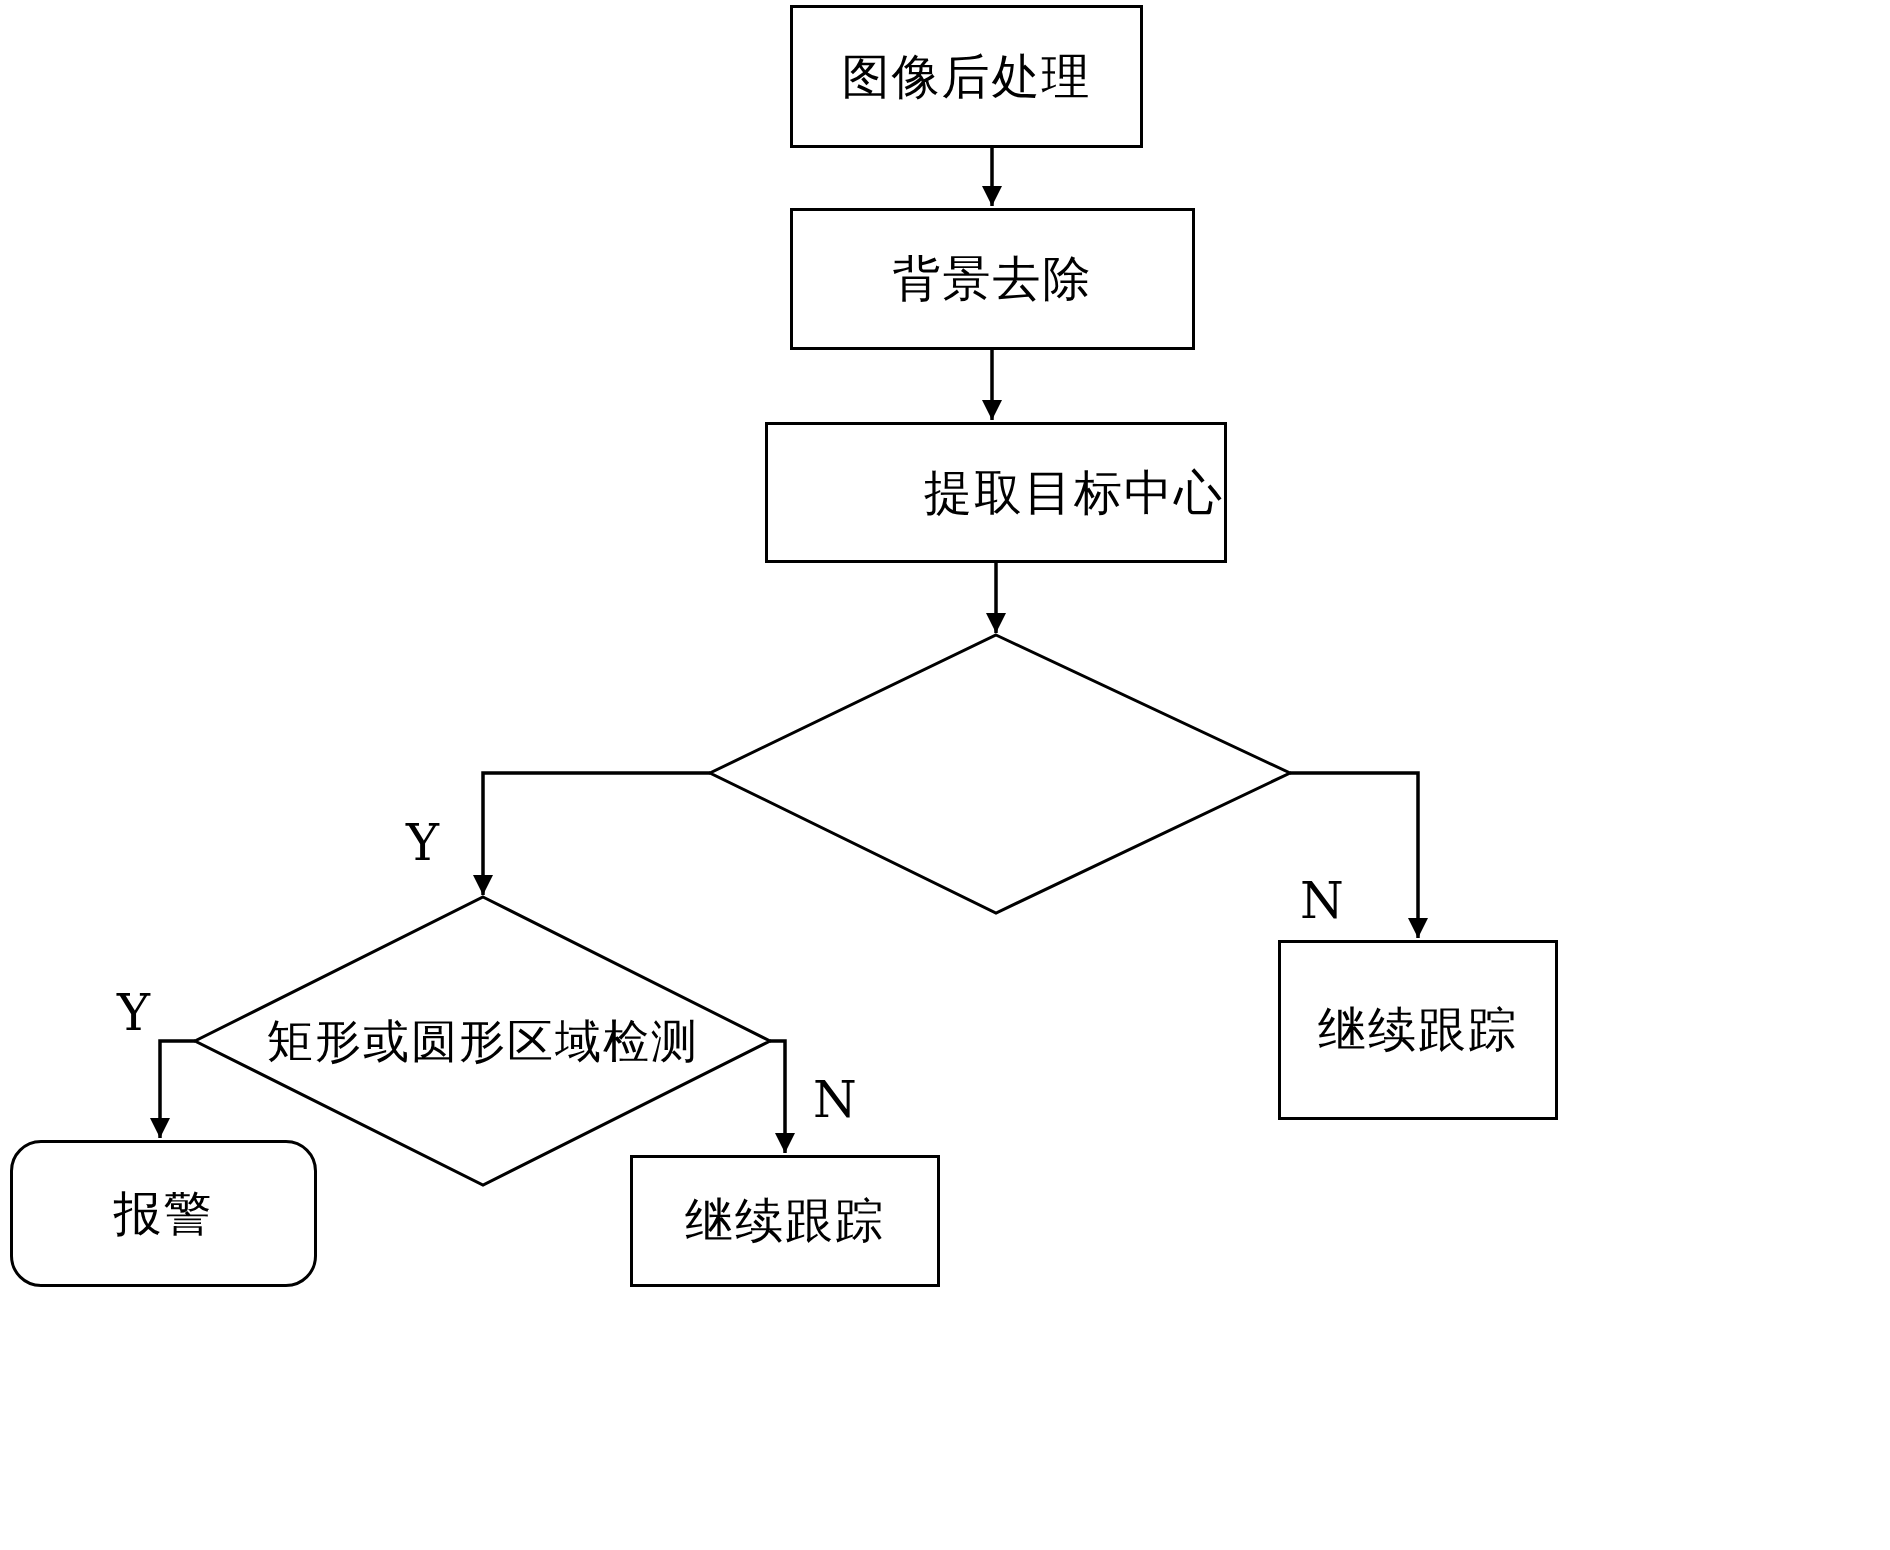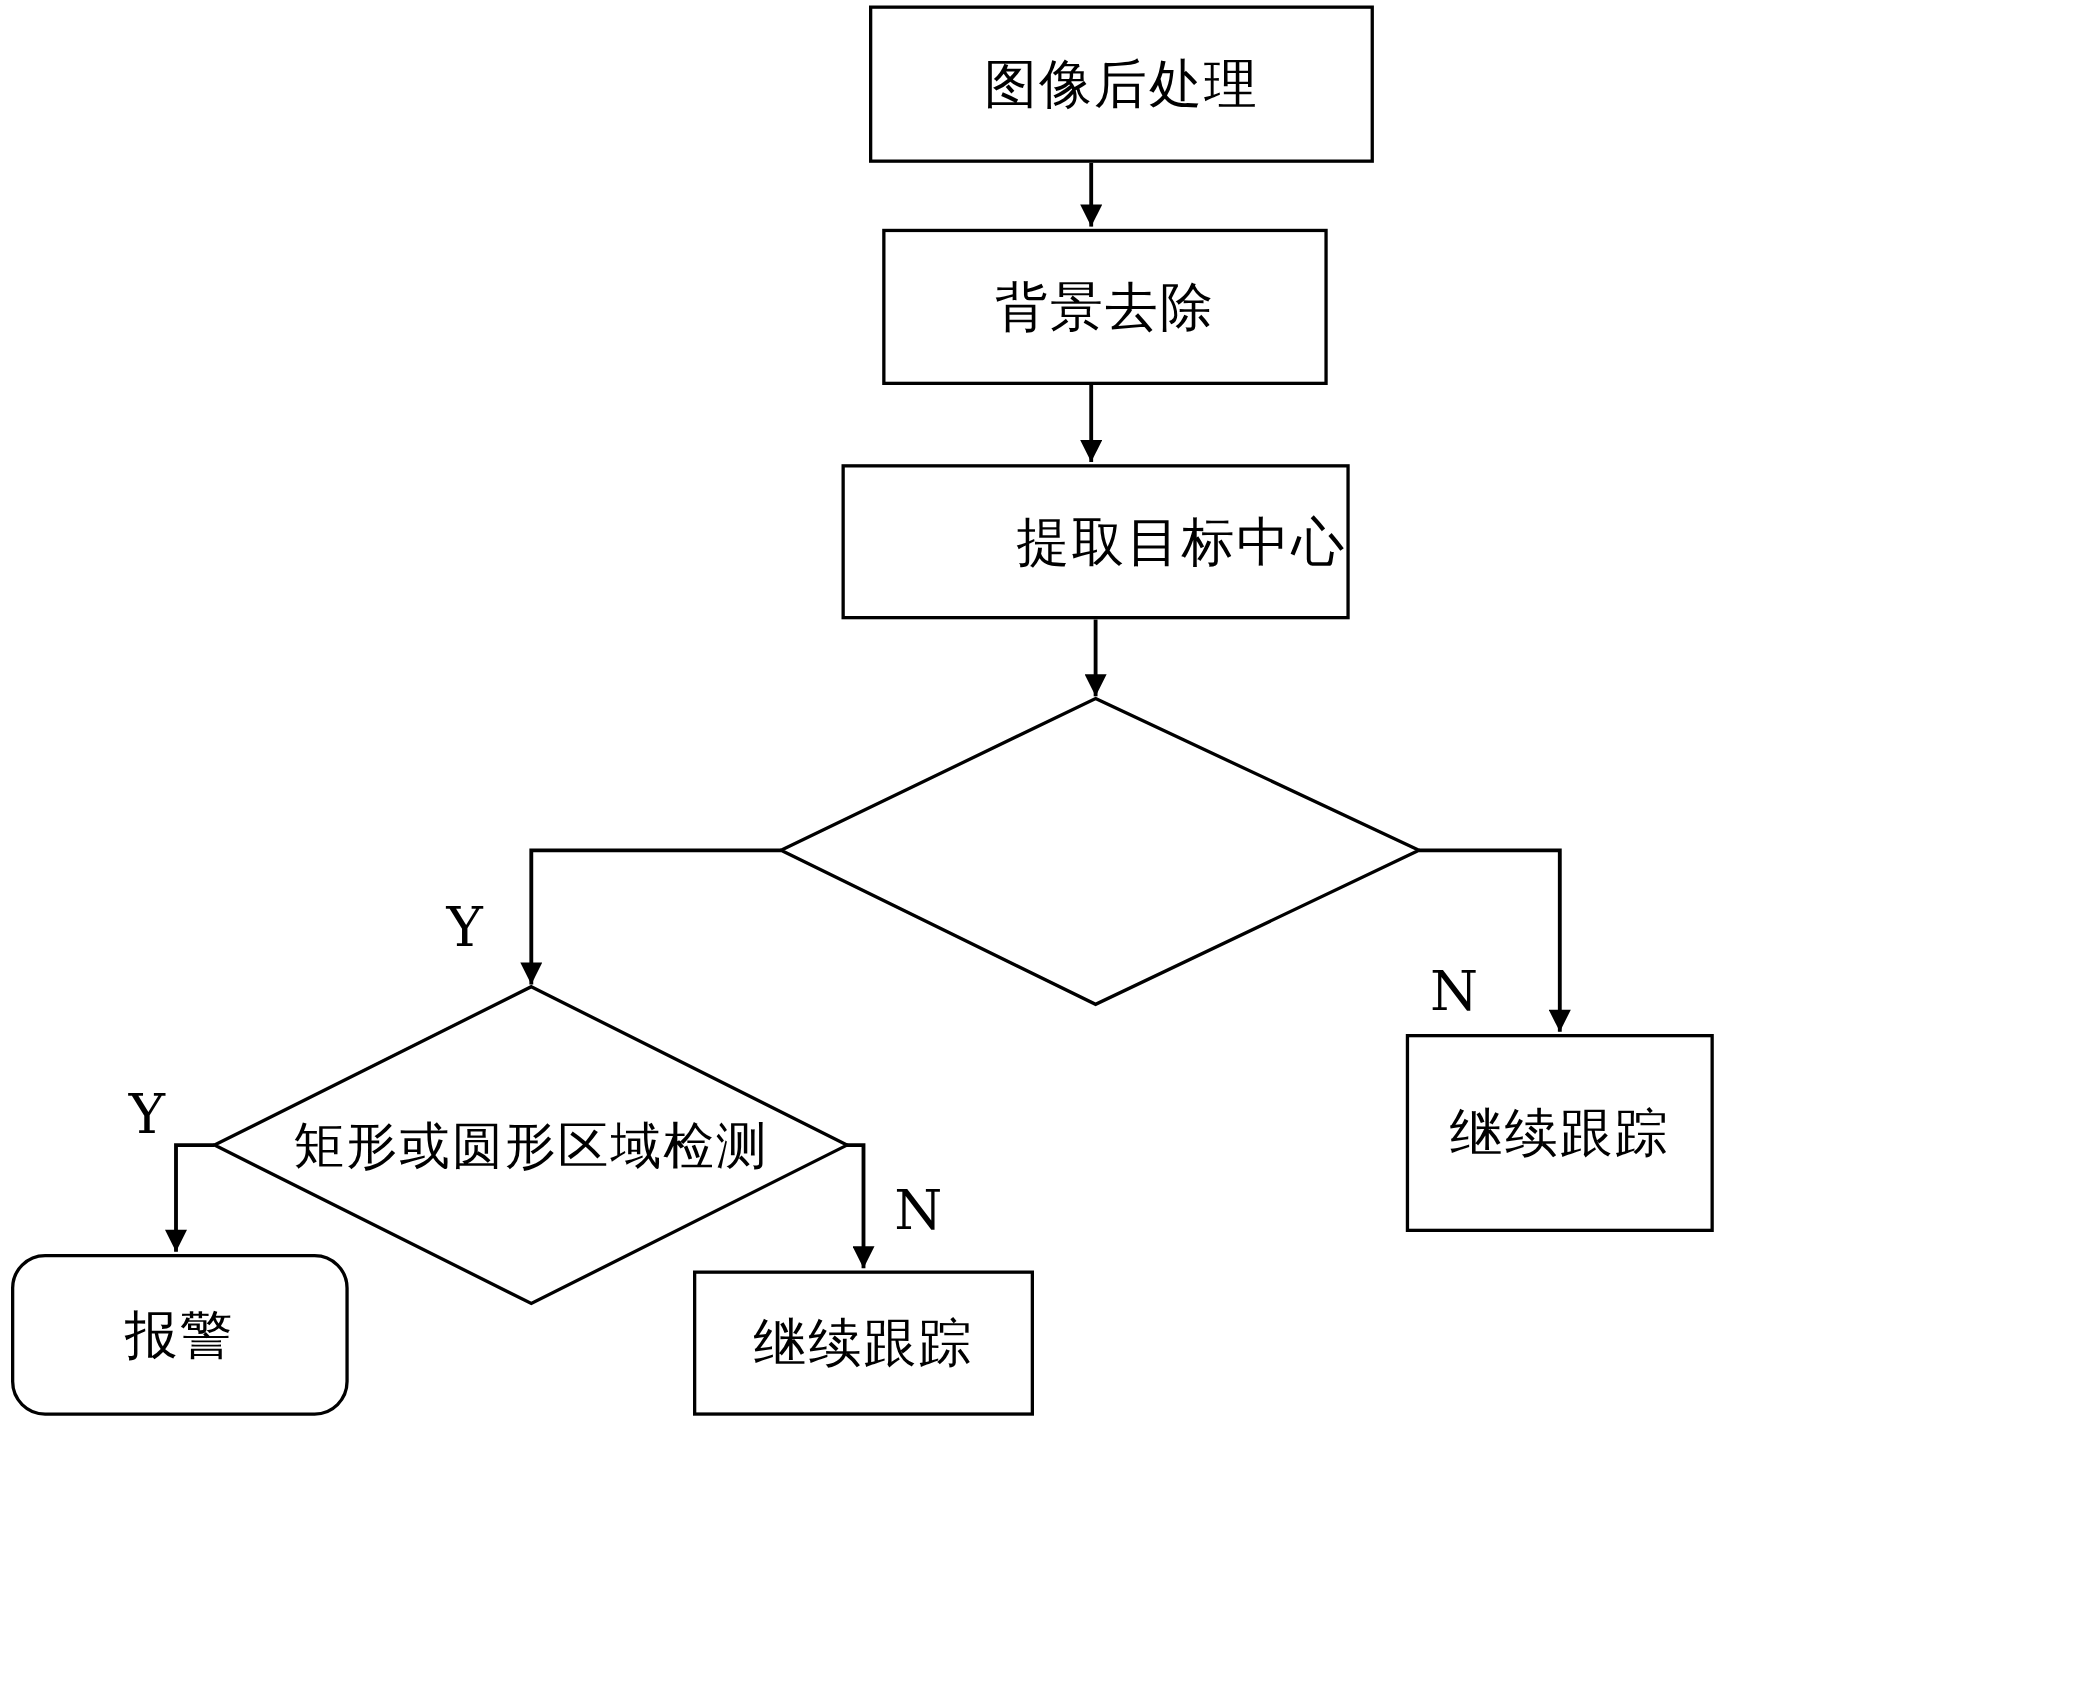--- a/index.html
+++ b/index.html
@@ -59,25 +59,25 @@
     <polyline points="1290,773 1418,773 1418,938" fill="none" stroke="#000" stroke-width="3.5" marker-end="url(#arrowhead)"></polyline>
 
     <polyline points="195,1041 160,1041 160,1138" fill="none" stroke="#000" stroke-width="3.5" marker-end="url(#arrowhead)"></polyline>
 
     <polyline points="770,1041 785,1041 785,1153" fill="none" stroke="#000" stroke-width="3.5" marker-end="url(#arrowhead)"></polyline>
 
     <polygon points="996,635 1290,773 996,913 710,773" fill="#ffffff" stroke="#000" stroke-width="3"></polygon>
     <polygon points="483,897 770,1041 483,1185 195,1041" fill="#ffffff" stroke="#000" stroke-width="3"></polygon>
   </svg>
 
-  <div class="node" style="left:790px; top:5px; width:459px; height:143px;">
+  <div class="node" style="left:790px; top:5px; width:353px; height:143px;">
     <span>图像后处理</span>
   </div>
 
-  <div class="node" style="left:790px; top:208px; width:405px; height:142px;margin-left:12px;">
+  <div class="node" style="left:790px; top:208px; width:405px; height:142px;">
     <span>背景去除</span>
   </div>
 
   <div class="node" style="left:765px; top:422px; width:462px; height:141px;justify-content:flex-end;">
     <span>提取目标中心</span>
   </div>
 
   <div class="node" style="left:1278px; top:940px; width:280px; height:180px;">
     <span>继续跟踪</span>
   </div>

